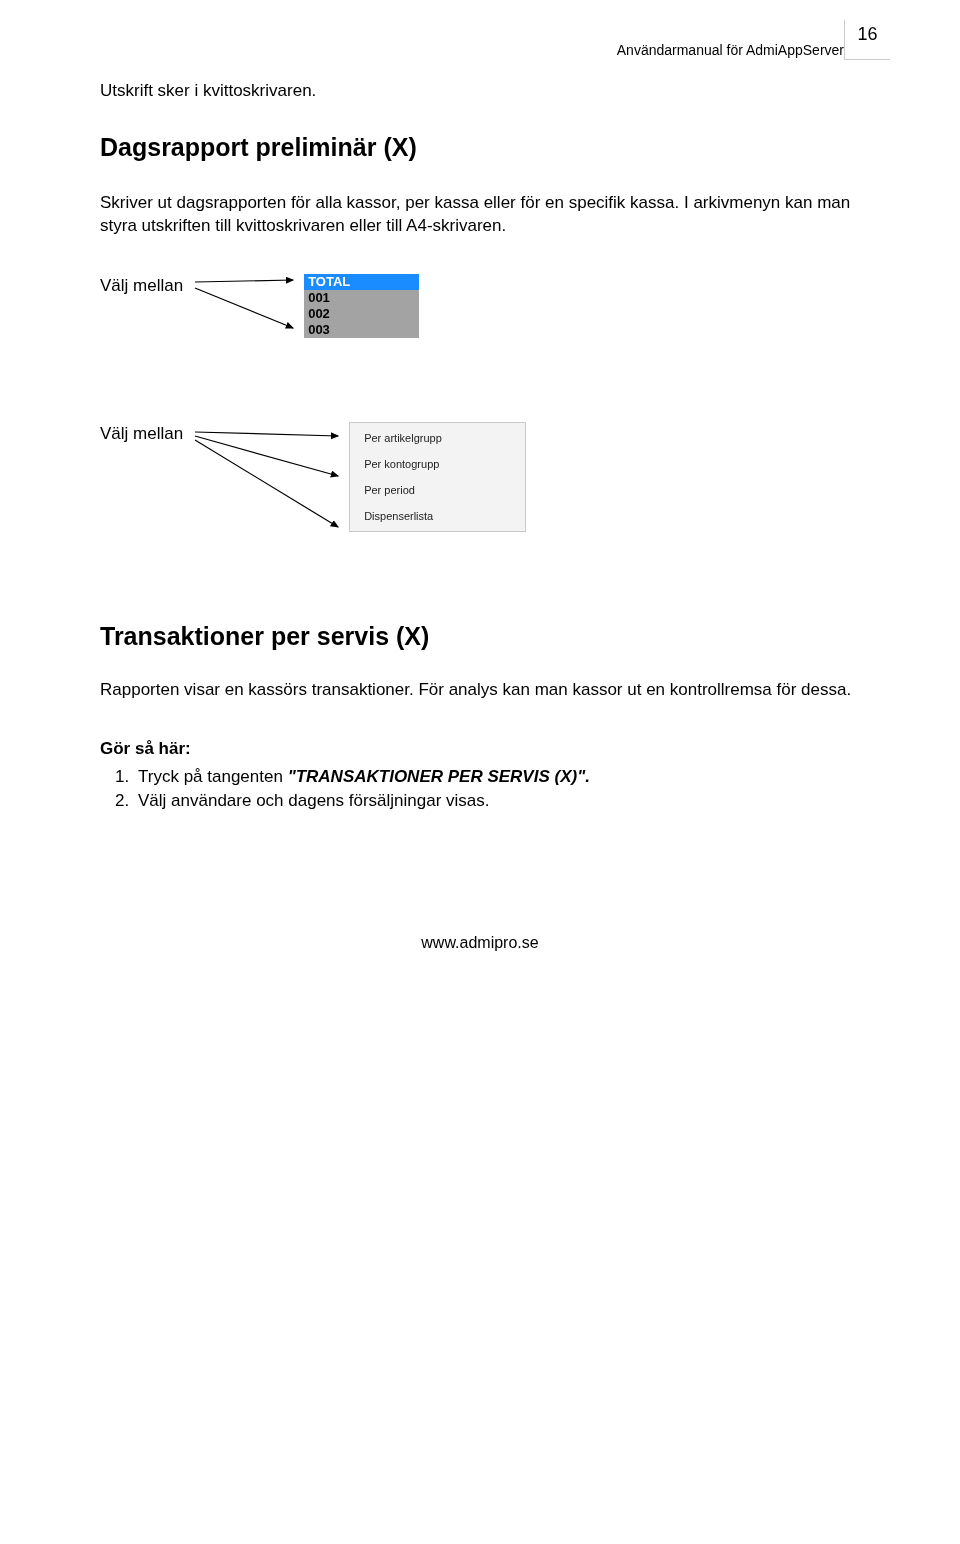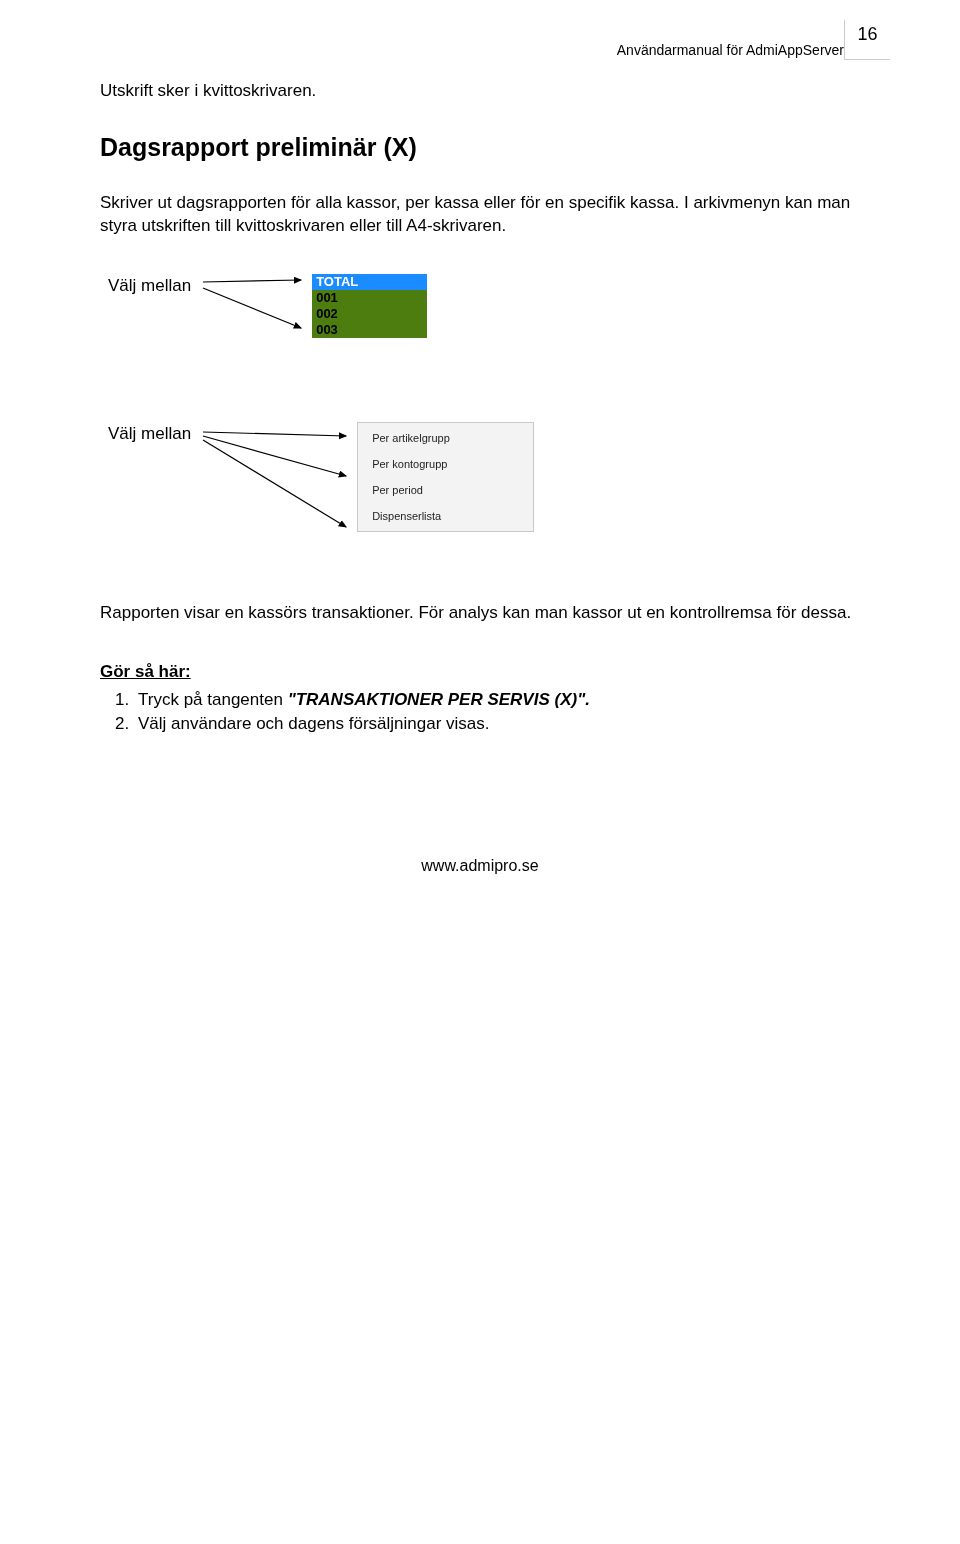--- a/index.html
+++ b/index.html
@@ -57,33 +57,33 @@
   h2.section-small {
     font-size: 25px;
     font-weight: 700;
     margin: 90px 0 28px 0;
     color: #000;
   }
   .pick-row {
     display: flex;
     align-items: flex-start;
     gap: 6px;
-    margin: 36px 0 80px 8px;
+    margin: 36px 0 80px 0;
   }
   .pick-label {
     font-size: 17px;
     padding-top: 2px;
     padding-right: 4px;
   }
   .dropdown-list {
     font-family: Arial, sans-serif;
     font-size: 13px;
     line-height: 16px;
     width: 115px;
-    background: #4d7c0f;
+    background: #a3a3a3;
   }
   .dropdown-list .item {
     padding: 0 4px;
     font-weight: 700;
   }
   .dropdown-list .item.sel {
     background: #1a8cff;
     color: #fff;
   }
   .arrow-svg {
@@ -176,24 +176,25 @@
       <line x1="2" y1="18" x2="145" y2="105" stroke="#000" stroke-width="1.2" marker-end="url(#ah2)"></line>
     </svg>
     <div class="menu-box">
       <div class="mitem">Per artikelgrupp</div>
       <div class="mitem">Per kontogrupp</div>
       <div class="mitem">Per period</div>
       <div class="mitem">Dispenserlista</div>
     </div>
   </div>
 
+  <h2 class="section-small" style="margin-top:80px;">Transaktioner per servis (X)</h2>
 
   <p class="para">Rapporten visar en kassörs transaktioner. För analys kan man kassor ut en kontrollremsa för dessa.</p>
 
-  <p class="para bold" style="margin-top:36px; margin-bottom:3px;text-decoration:underline;">Gör så här:</p>
+  <p class="para bold" style="margin-top:36px; margin-bottom:3px;">Gör så här:</p>
 
   <ol class="steps">
     <li>
       <span>Tryck på tangenten </span><span class="italicb">"TRANSAKTIONER PER SERVIS (X)".</span>
     </li>
     <li>Välj användare och dagens försäljningar visas.</li>
   </ol>
 
   <div class="footer">www.admipro.se</div>
 

